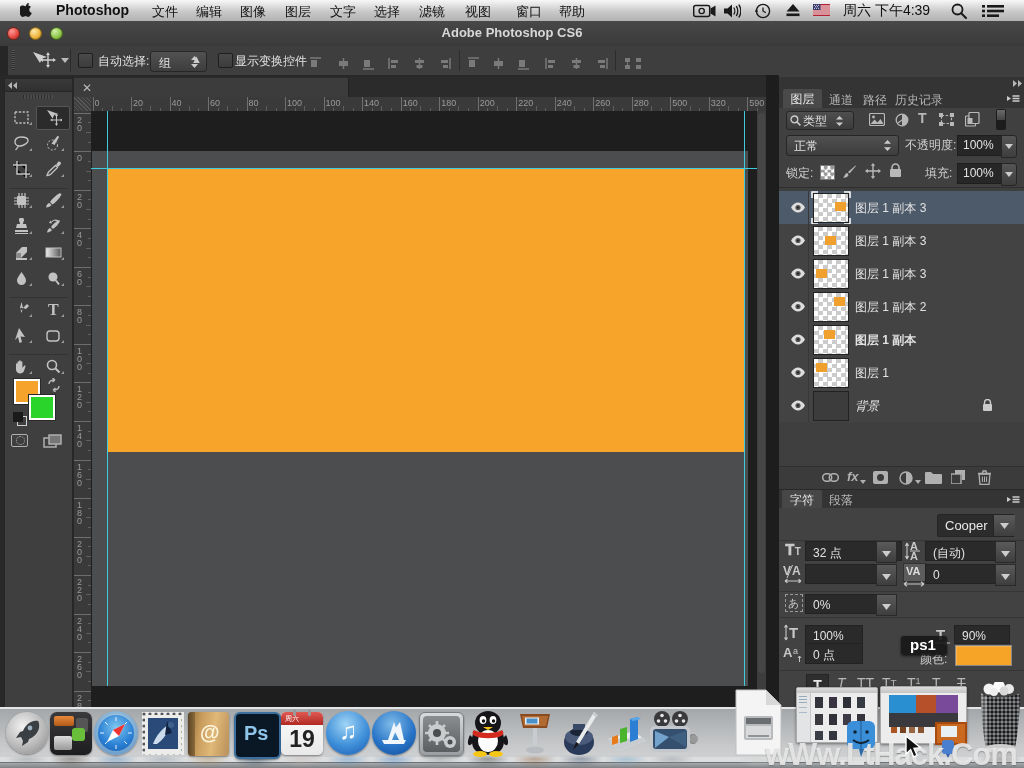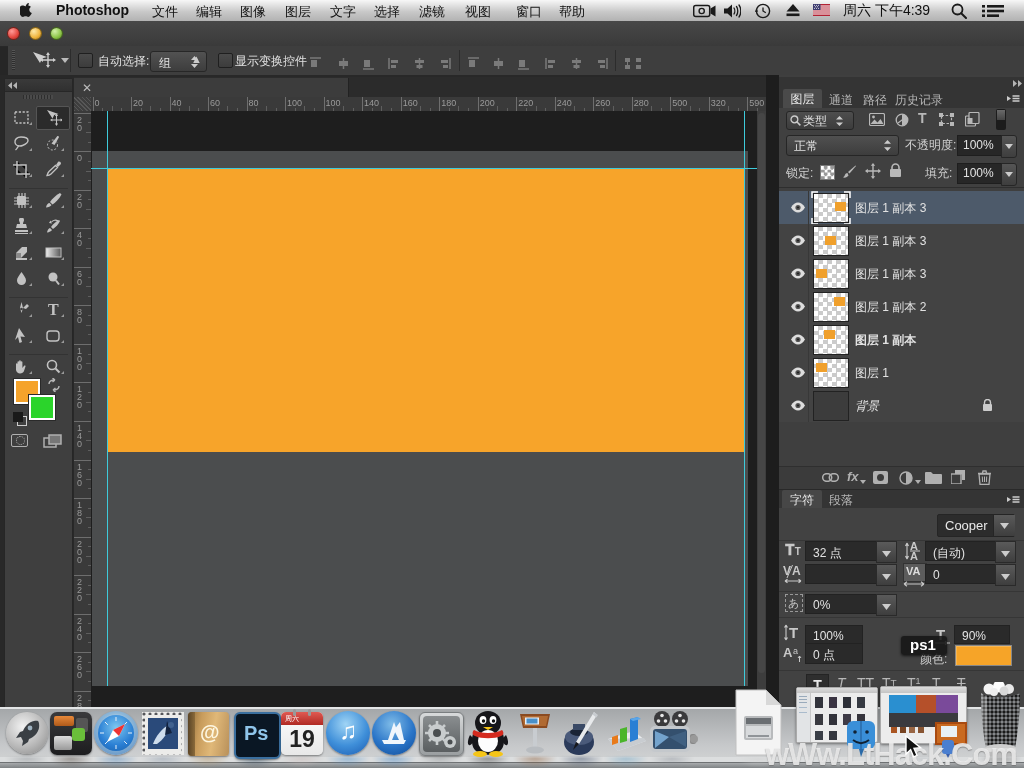--- a/index.html
+++ b/index.html
@@ -76,20 +76,21 @@
         <rect x="0" y="9.4" width="3" height="2.6"></rect>
         <rect x="5" y="9.4" width="12" height="2.6"></rect>
       </g>
     </svg>
 </div>
 
 <div class="a" style="left:0;top:21px;width:1024px;height:25px;background:linear-gradient(#484848,#3a3a3a);border-bottom:1px solid #282828;">
   <div class="a" style="left:8px;top:7px;width:11px;height:11px;border-radius:50%;background:radial-gradient(circle at 35% 30%,#ff9a96,#e4463e 60%,#9c1f18);box-shadow:0 0 0 1px #801d16;"></div>
   <div class="a" style="left:30px;top:7px;width:11px;height:11px;border-radius:50%;background:radial-gradient(circle at 35% 30%,#ffe9a8,#f0b43c 60%,#a97516);box-shadow:0 0 0 1px #8f6812;"></div>
   <div class="a" style="left:51px;top:7px;width:11px;height:11px;border-radius:50%;background:radial-gradient(circle at 35% 30%,#d2f0a8,#8cc546 60%,#4e7c1a);box-shadow:0 0 0 1px #45691b;"></div>
+  <div class="a tx" style="left:0;top:4px;width:1024px;text-align:center;font-size:13px;font-weight:bold;color:#d8d8d8;">Adobe Photoshop CS6</div>
 </div>
 
 <div class="a" id="optbar" style="left:8px;top:46px;width:1024px;height:29px;background:#3e3e3e;border-bottom:2px solid #242424;">
   <div class="a" style="left:4px;top:4px;width:3px;height:20px;background:repeating-linear-gradient(#555 0 1px,#2e2e2e 1px 2px);"></div>
   <svg class="a" style="left:24px;top:6px" width="26" height="17" viewBox="0 0 26 17">
       <path d="M1 0l7 11 2.2-4.4L15 5z" fill="#cfcfcf"></path>
       <g stroke="#cfcfcf" stroke-width="1.4">
         <path d="M16 3v10M11 8h10"></path>
       </g>
       <g fill="#cfcfcf">
@@ -781,21 +782,21 @@
     <span class="a tx" style="left:7px;top:3px;font-size:13px;color:#e8e8e8;">Cooper</span>
     <div class="a" style="left:55px;top:0;width:21px;height:21px;background:linear-gradient(#5a5a5a,#3e3e3e);border-left:1px solid #252525;">
         <svg class="a" style="left:6px;top:8px" width="9" height="6">
           <path d="M0 0h9L4.5 6z" fill="#ccc"></path>
         </svg>
       </div>
   </div>
   <div class="a" style="left:0;top:32px;width:245px;height:1px;background:#363636;"></div>
 
   <span class="a tx" style="left:6px;top:33px;font-size:15px;font-weight:bold;color:#c8c8c8;">𝐓<span style="font-size:10px;">T</span></span>
-  <div class="a" style="left:26px;top:33px;width:70px;height:18px;background:#2a2a2a;border:1px solid #222;">
+  <div class="a" style="left:26px;top:33px;width:70px;height:18px;background:#2a2a2a;border:1px solid #222;padding-left:25px;">
       <span class="a tx" style="left:7px;top:3px;font-size:12px;color:#e2e2e2;">32 点</span>
     </div>
   <div class="a" style="left:97px;top:33px;width:19px;height:20px;background:linear-gradient(#5a5a5a,#3e3e3e);border:1px solid #2a2a2a;">
       <svg class="a" style="left:5px;top:9px" width="9" height="6">
         <path d="M0 0h9L4.5 6z" fill="#ccc"></path>
       </svg>
     </div>
   <svg class="a" style="left:126px;top:32px" width="18" height="22" viewBox="0 0 18 22">
       <g fill="#c8c8c8" font-family="Liberation Sans" font-weight="bold">
         <text x="5" y="10" font-size="11">A</text>

